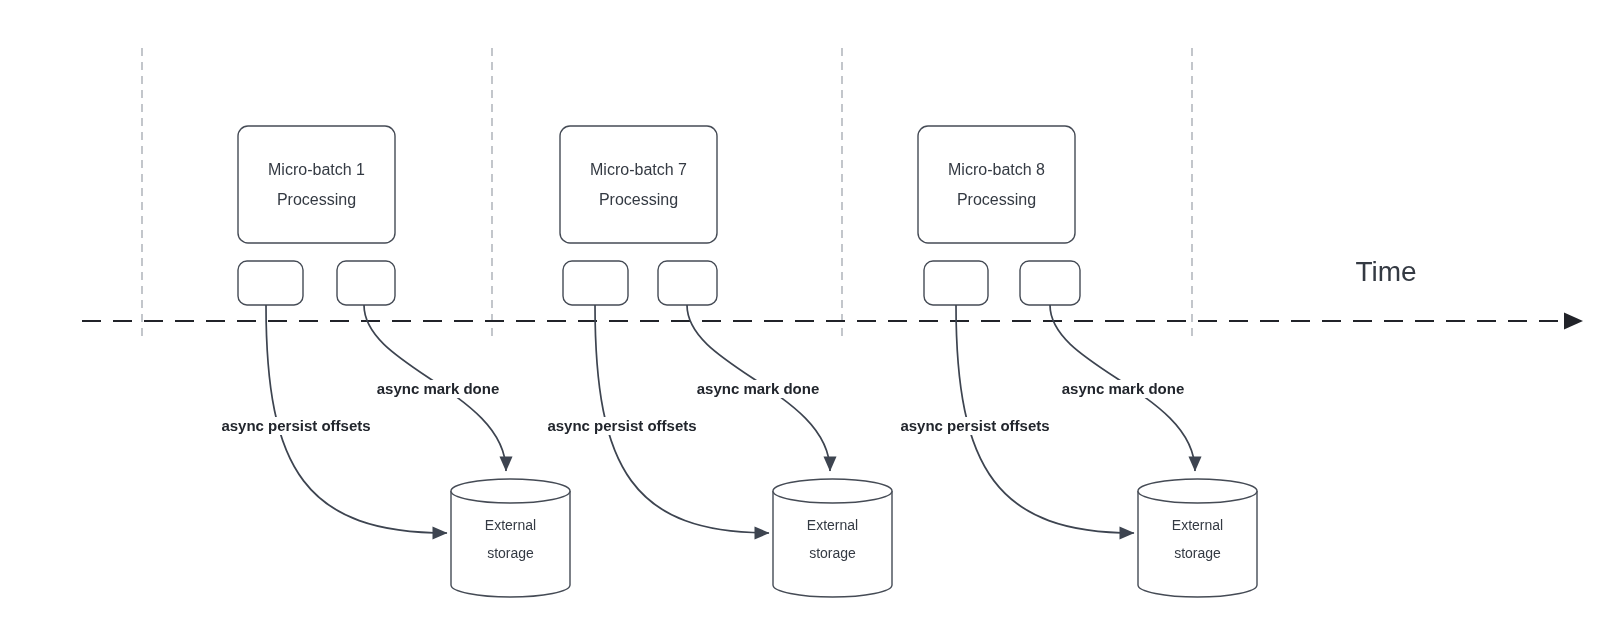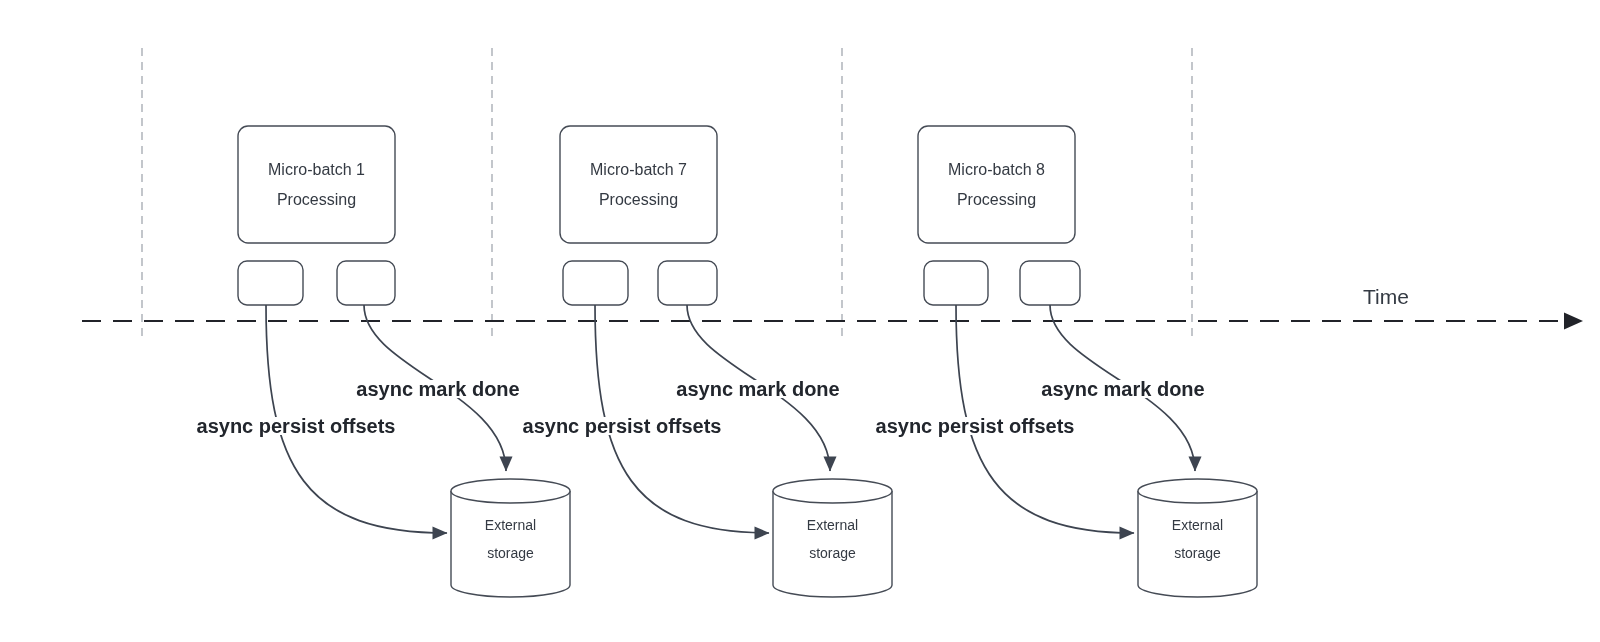--- a/index.html
+++ b/index.html
@@ -23,24 +23,24 @@
   svg .grid{stroke:var(--gridline);stroke-width:1.6;stroke-dasharray:8 6;fill:none;}
   svg .axis{stroke:var(--timeline);stroke-width:2;stroke-dasharray:19 12;fill:none;}
   svg .axis-head{fill:var(--timeline);stroke:none;}
   svg .node{fill:#ffffff;stroke:var(--shape-stroke);stroke-width:1.4;}
   svg .flow{fill:none;stroke:var(--connector);stroke-width:1.7;}
   svg .arrowhead{fill:var(--connector);}
   .txt{position:absolute;transform:translateX(-50%);text-align:center;white-space:nowrap;}
   .process-label{font-size:16px;line-height:30px;color:var(--box-text);}
   .storage-label{font-size:14px;line-height:28px;color:var(--box-text);}
   .flow-label{
-    font-size:20px;line-height:18px;font-weight:bold;color:var(--label-text);
+    font-size:15px;line-height:18px;font-weight:bold;color:var(--label-text);
     background:var(--canvas-bg);padding:0 3px;
   }
-  .time-label{font-size:21px;color:var(--box-text);margin-top:29px;}
+  .time-label{font-size:28px;color:var(--box-text);}
 </style>
 </head>
 <body>
 
 <div class="canvas">
 
   <svg class="layer" width="1600" height="642" viewBox="0 0 1600 642">
     <defs>
       <marker id="ah" markerUnits="userSpaceOnUse" markerWidth="16" markerHeight="14" viewBox="0 0 16 14" refX="15" refY="7" orient="auto">
         <path class="arrowhead" d="M0.5,0.5 L15.5,7 L0.5,13.5 Z"></path>

